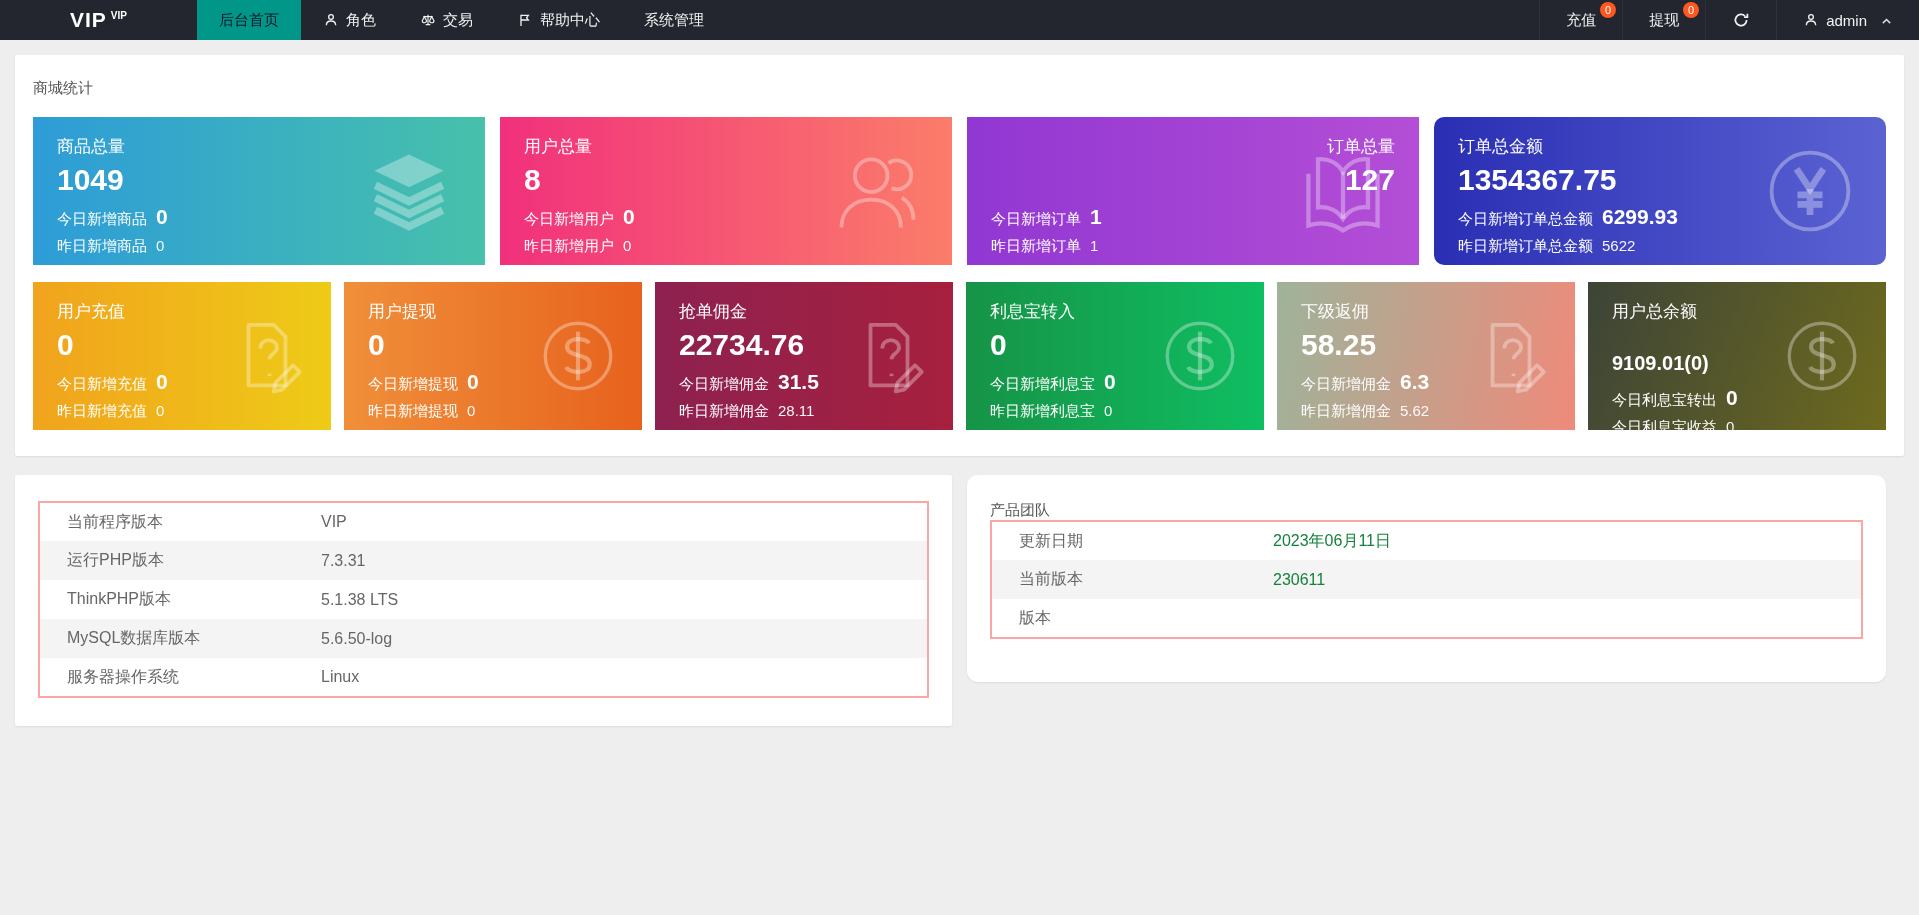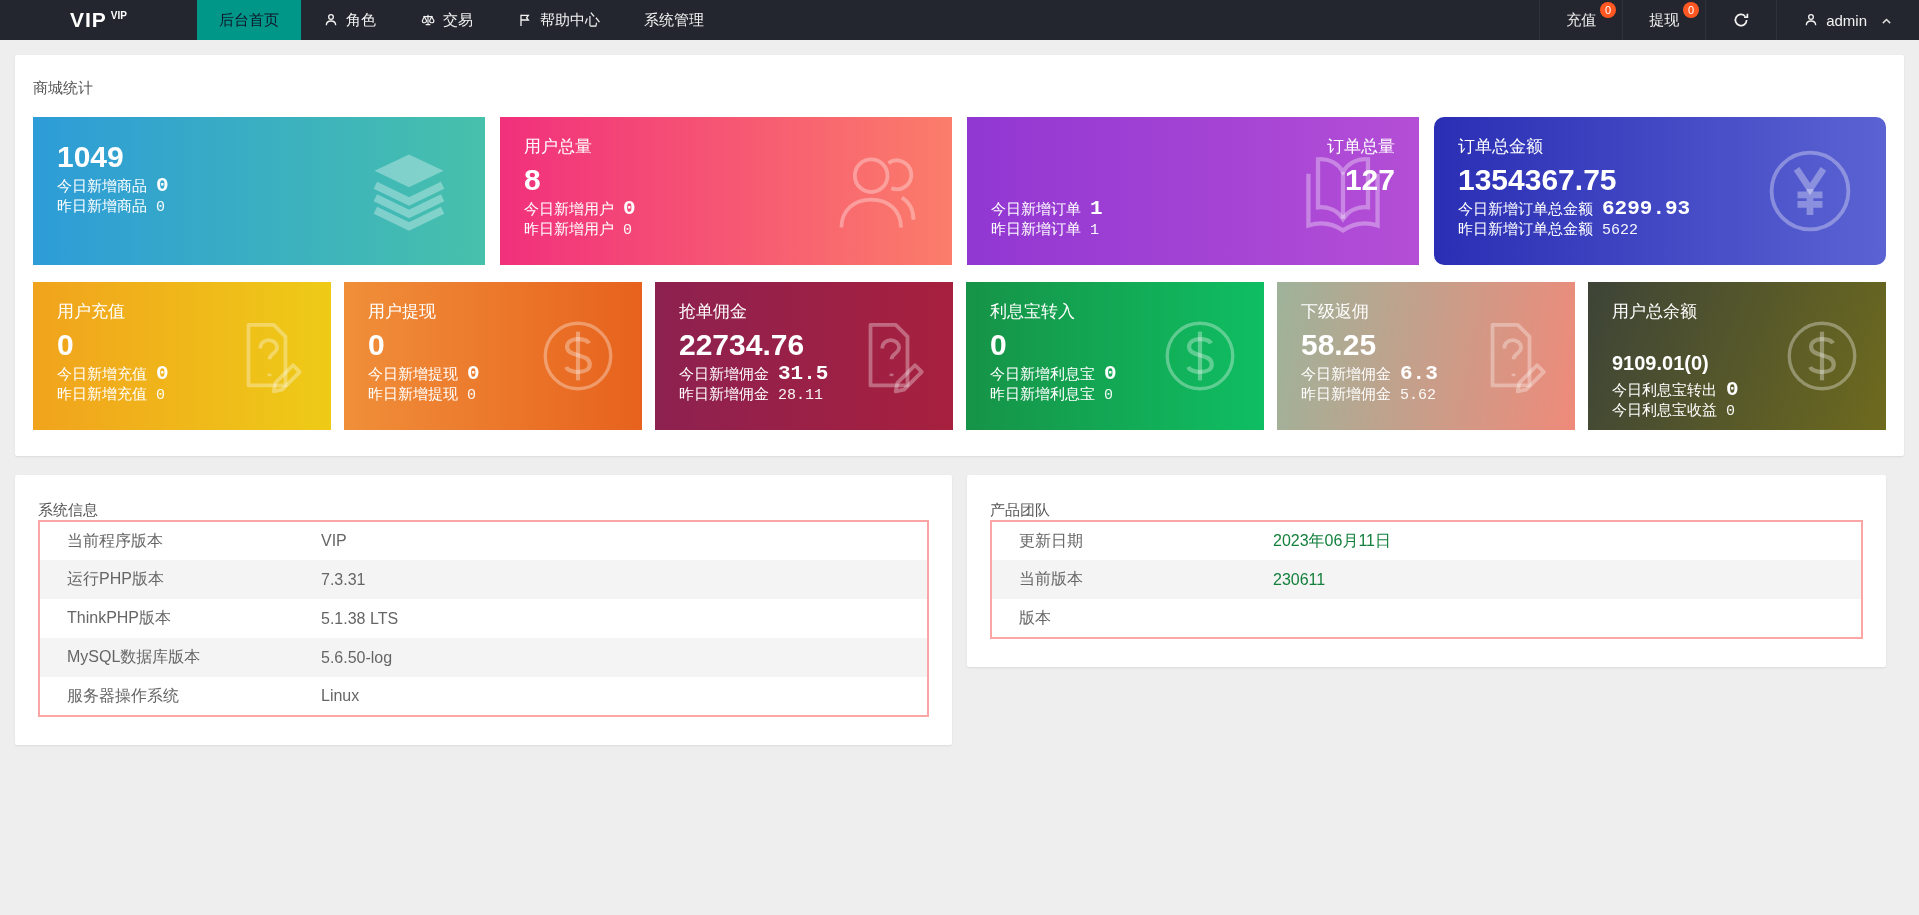--- a/index.html
+++ b/index.html
@@ -31,30 +31,30 @@
   .panel { background:#fff; border-radius:2px; box-shadow:0 1px 2px rgba(0,0,0,0.08); }
   .section-title { font-size:15px; color:#555; }
 
   .stats-panel { padding:24px 18px 26px 18px; margin-bottom:19px; }
   .cards-row { display:flex; gap:15px; margin-top:19px; }
   .cards-row.row2 { gap:13px; margin-top:17px; }
   .card { position:relative; flex:1; height:148px; color:#fff; padding:18px 24px; overflow:hidden; }
   .card-title { font-size:17px; }
   .card-value { font-size:30px; font-weight:bold; margin-top:5px; line-height:34px; }
   .card-value.small { font-size:20px; line-height:30px; margin-top:25px; }
-  .card-line { font-size:15px; margin-top:0; display:flex; align-items:baseline;font-family:Liberation Mono, monospace; }
+  .card-line { font-size:15px; margin-top:8px; display:flex; align-items:baseline; }
   .card-line b { font-size:21px; margin-left:9px; }
   .card-line .yv { margin-left:9px; opacity:.95; }
   .card-icon { position:absolute; right:28px; top:50%; transform:translateY(-50%); width:96px; height:96px; color:rgba(255,255,255,0.33); }
   .row2 .card-icon { width:84px; height:84px; right:22px; }
   .card-icon svg { width:100%; height:100%; }
 
   .bottom-row { display:flex; gap:15px; align-items:flex-start; }
   .panel-sys  { width:937px; padding:26px 23px 28px 23px; }
-  .panel-team { width:919px; padding:26px 23px 28px 23px; }
+  .panel-team { width:919px; padding:26px 23px 43px 23px;border-radius:11px; }
   .info-table { width:100%; border:2px solid #fca5a5; border-collapse:collapse; font-size:16px; color:#666; }
   .info-table td { height:39px; padding:0 0 0 27px; }
   .info-table tr:nth-child(even) { background:#f4f4f4; }
   .info-table td.lbl { width:255px; }
   .info-table a { color:#15803d; text-decoration:none; cursor:pointer; }
 </style>
 </head>
 <body>
 
 <div class="navbar">
@@ -120,20 +120,21 @@
   </div>
 </div>
 
 <div class="content">
 
   <div class="panel stats-panel">
     <div class="section-title">商城统计</div>
 
     <div class="cards-row row1">
       <div class="card" style="background: linear-gradient(90deg, rgb(45, 156, 216), rgb(71, 193, 171));">
+        <div class="card-title">商品总量</div>
         <div class="card-value">1049</div>
         <div class="card-line">
             <span>今日新增商品</span>
             <b>0</b>
           </div>
         <div class="card-line">
             <span>昨日新增商品</span>
             <span class="yv">0</span>
           </div>
         <span class="card-icon"><svg viewBox="0 0 100 100" fill="none" stroke="currentColor">
@@ -301,21 +302,20 @@
               <circle cx="50" cy="50" r="39" stroke-width="4"></circle>
               <path d="M63 35c-3-7-26-8-26 4 0 13 27 7 27 21 0 12-25 11-28 3" stroke-width="5"></path>
               <path d="M50 21v58" stroke-width="5"></path>
             </svg></span>
       </div>
     </div>
   </div>
 
   <div class="bottom-row">
     <div class="panel panel-sys">
-      <div class="section-title">系统信息</div>
       <table class="info-table">
         <tbody>
           <tr>
               <td class="lbl">当前程序版本</td>
               <td>VIP</td>
             </tr>
           <tr>
               <td class="lbl">运行PHP版本</td>
               <td>7.3.31</td>
             </tr>

